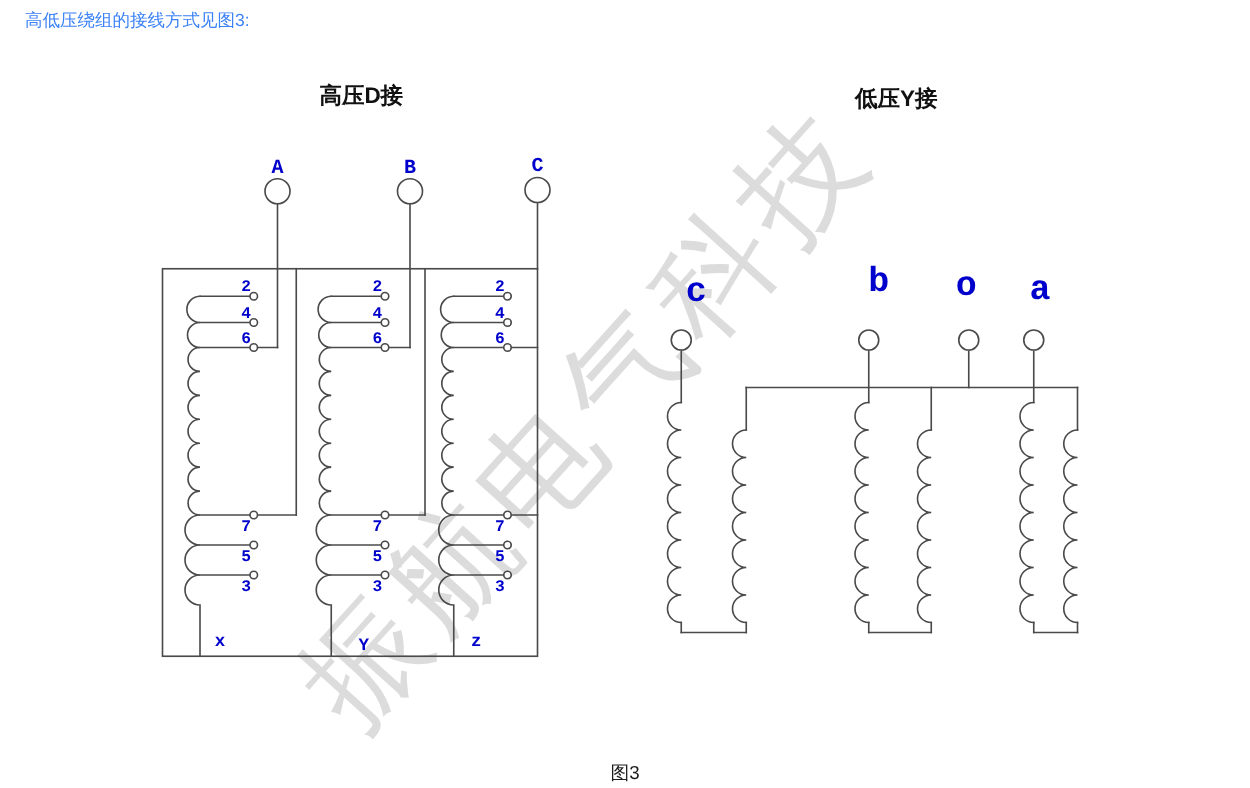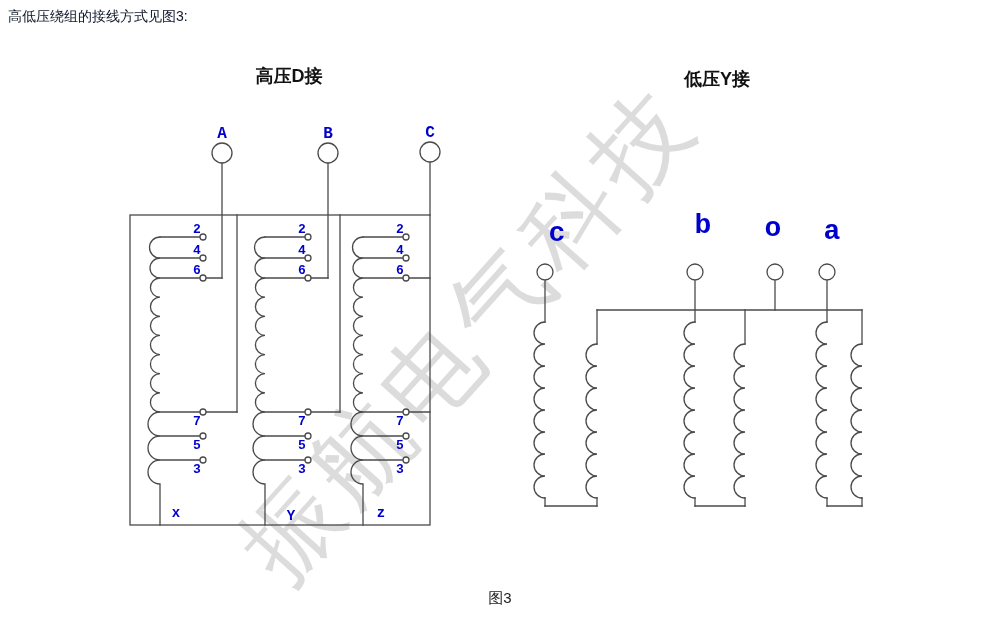--- a/index.html
+++ b/index.html
@@ -1,19 +1,19 @@
 <!DOCTYPE html>
 <html style="--blue: #0000cc; --line: #4a4a4a; --wm: #bbbbbb;"><head>
 <meta charset="utf-8">
 <style>
   html,body{margin:0;padding:0;background:#ffffff;}
   #page{position:relative;width:1000px;height:630px;background:#fff;overflow:hidden;
         font-family:"Liberation Sans",sans-serif;}
-  #intro{position:absolute;left:8px;top:8px;font-size:14px;color:#0f172a;}
-  #caption{position:absolute;left:0;top:589px;width:1000px;text-align:center;
+  #intro{position:absolute;left:20px;top:8px;font-size:14px;color:#3b82f6;}
+  #caption{position:absolute;left:0;top:609px;width:1000px;text-align:center;
            font-size:15px;color:#1c1c1c;}
   #watermark{position:absolute;left:470px;top:335px;transform:translate(-50%,-50%) rotate(-48deg);
              font-size:96px;letter-spacing:8px;white-space:nowrap;color:var(--wm,#bbbbbb);
              opacity:.5;z-index:1;font-family:"Liberation Sans",sans-serif;}
   #diagram{position:absolute;left:0;top:0;z-index:2;}
   .wire{stroke:var(--line,#4a4a4a);stroke-width:1.3;fill:none;stroke-linecap:square;}
   .node{fill:#ffffff;stroke:var(--line,#4a4a4a);stroke-width:1.3;}
   .t-title{font:bold 18px "Liberation Sans",sans-serif;fill:#111;text-anchor:middle;}
   .t-term{font:bold 16px "Liberation Mono",monospace;fill:var(--blue,#0000cc);text-anchor:middle;}
   .t-num{font:bold 13px "Liberation Mono",monospace;fill:var(--blue,#0000cc);text-anchor:middle;}

